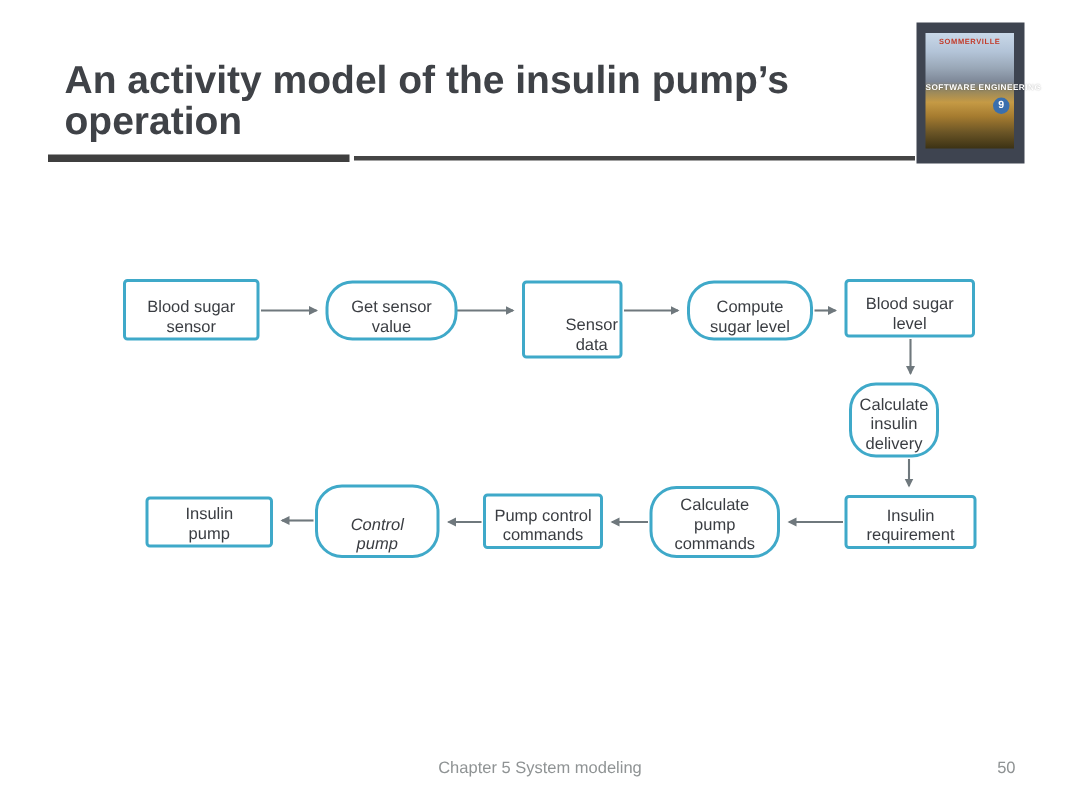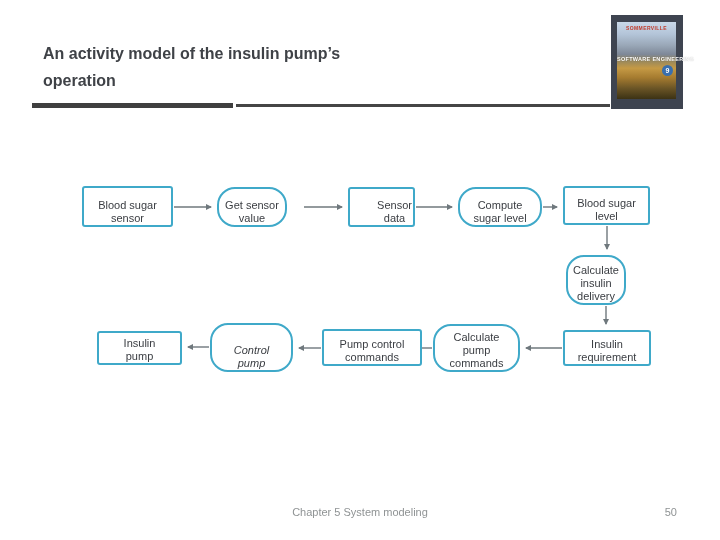--- a/index.html
+++ b/index.html
@@ -3,21 +3,21 @@
 <meta charset="utf-8">
 <style>
   html,body{margin:0;padding:0;background:#888;}
   .slide{
     position:relative;width:720px;height:540px;background:#ffffff;
     font-family:"Liberation Sans", sans-serif;overflow:hidden;margin:0 auto;
   }
   
   .title{
     position:absolute;left:43px;top:40px;width:540px;
-    font-size:16px;font-weight:bold;color:#3f4247;line-height:27px;
+    font-size:26px;font-weight:bold;color:#3f4247;line-height:27px;
   }
   .title span{display:block;}
   .rule-thick{position:absolute;left:32px;top:103px;width:201px;height:5px;background:#3f3f3f;}
   .rule-thin{position:absolute;left:236px;top:104px;width:374px;height:3px;background:#454545;}
   
   .cover{
     position:absolute;left:611px;top:15px;width:72px;height:94px;
     background:#3e4450;
   }
   .cover-photo{
@@ -45,28 +45,28 @@
   .node{
     position:absolute;box-sizing:border-box;background:#ffffff;
     border:2px solid #3fa9c9;display:flex;align-items:flex-end;justify-content:center;
     text-align:center;color:#3a3d42;font-size:11px;line-height:13px;
   }
   .node.rect{border-radius:3px;}
   .node.round{border-radius:18px;}
   .node span{display:block;}
   
   .n1{left:82px; top:186px;width:91px;height:41px;}
-  .n2{left:217px;top:187px;width:70px;height:40px;}
-  .n3{left:348px;top:187px;width:67px;height:40px;padding-left:26px;}
+  .n2{left:217px;top:187px;width:88px;height:40px;}
+  .n3{left:348px;top:187px;width:67px;height:52px;padding-left:26px;}
   .n4{left:458px;top:187px;width:84px;height:40px;}
   .n5{left:563px;top:186px;width:87px;height:39px;}
   .n6{left:566px;top:255px;width:60px;height:50px;border-radius:20px;}
   .n7{left:97px; top:331px;width:85px;height:34px;}
   .n8{left:210px;top:323px;width:83px;height:49px;border-radius:20px;font-style:italic;}
-  .n9{left:322px;top:329px;width:100px;height:37px;}
+  .n9{left:322px;top:329px;width:80px;height:37px;}
   .n10{left:433px;top:324px;width:87px;height:48px;border-radius:20px;}
   .n11{left:563px;top:330px;width:88px;height:36px;}
   .w80{max-width:80px;} .w72{max-width:72px;} .w50{max-width:50px;}
   .w60{max-width:60px;} .w48{max-width:48px;} .w74{max-width:74px;}
   
   .footer{
     position:absolute;left:0;top:506px;width:100%;text-align:center;
     font-size:11px;color:#8f9394;
   }
   .pagenum{

